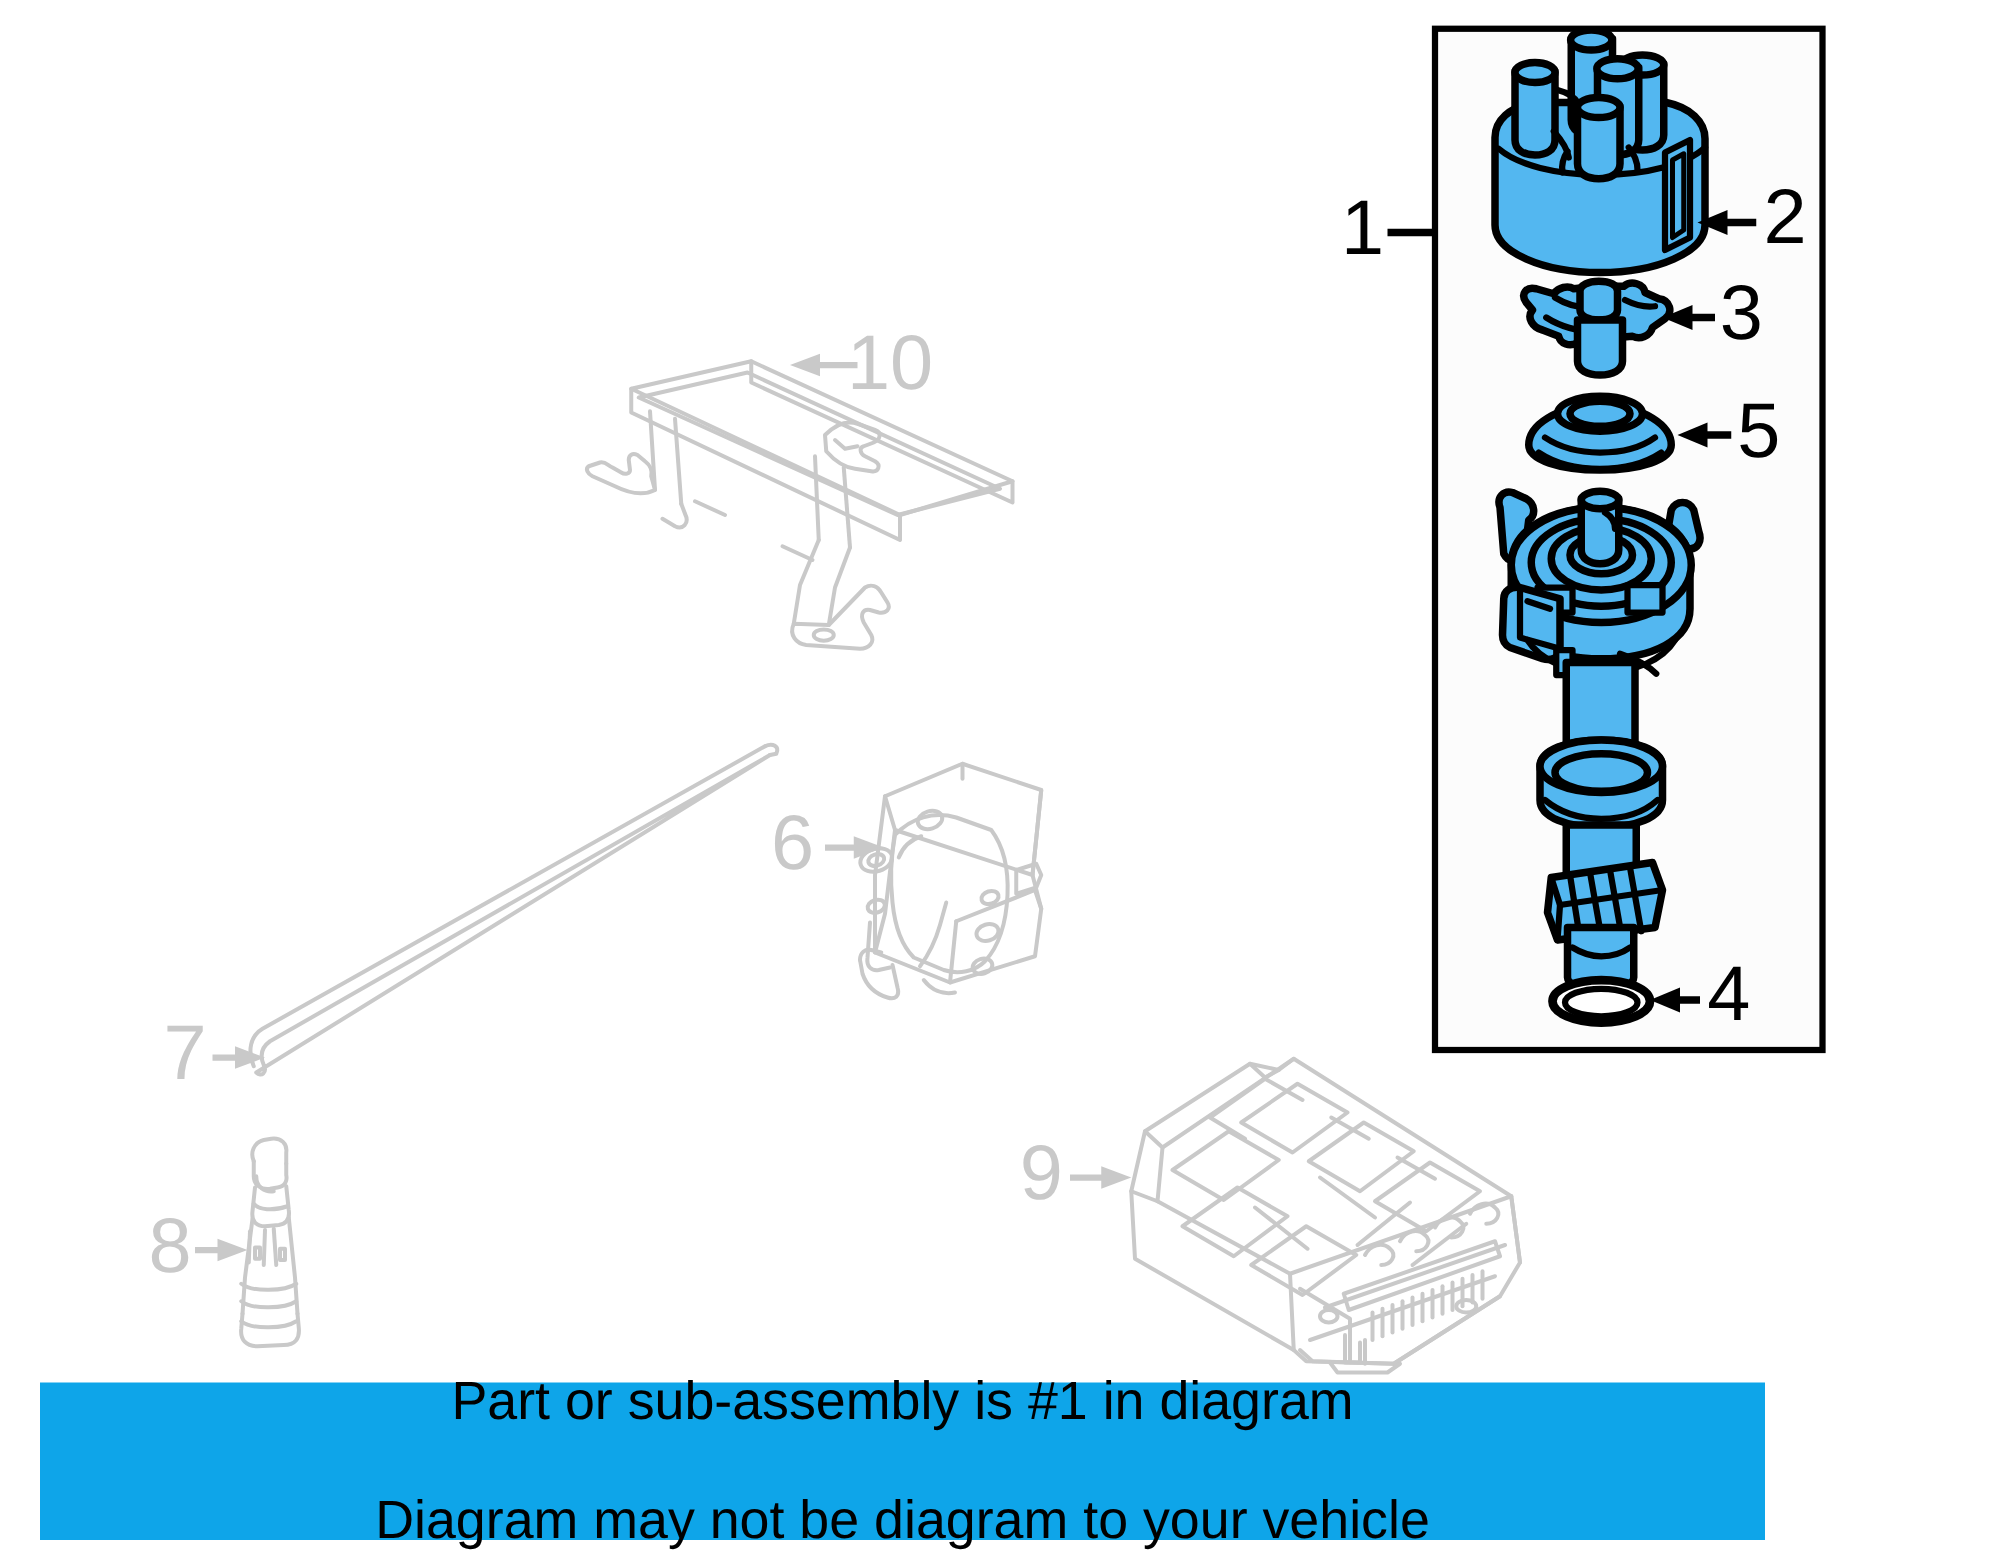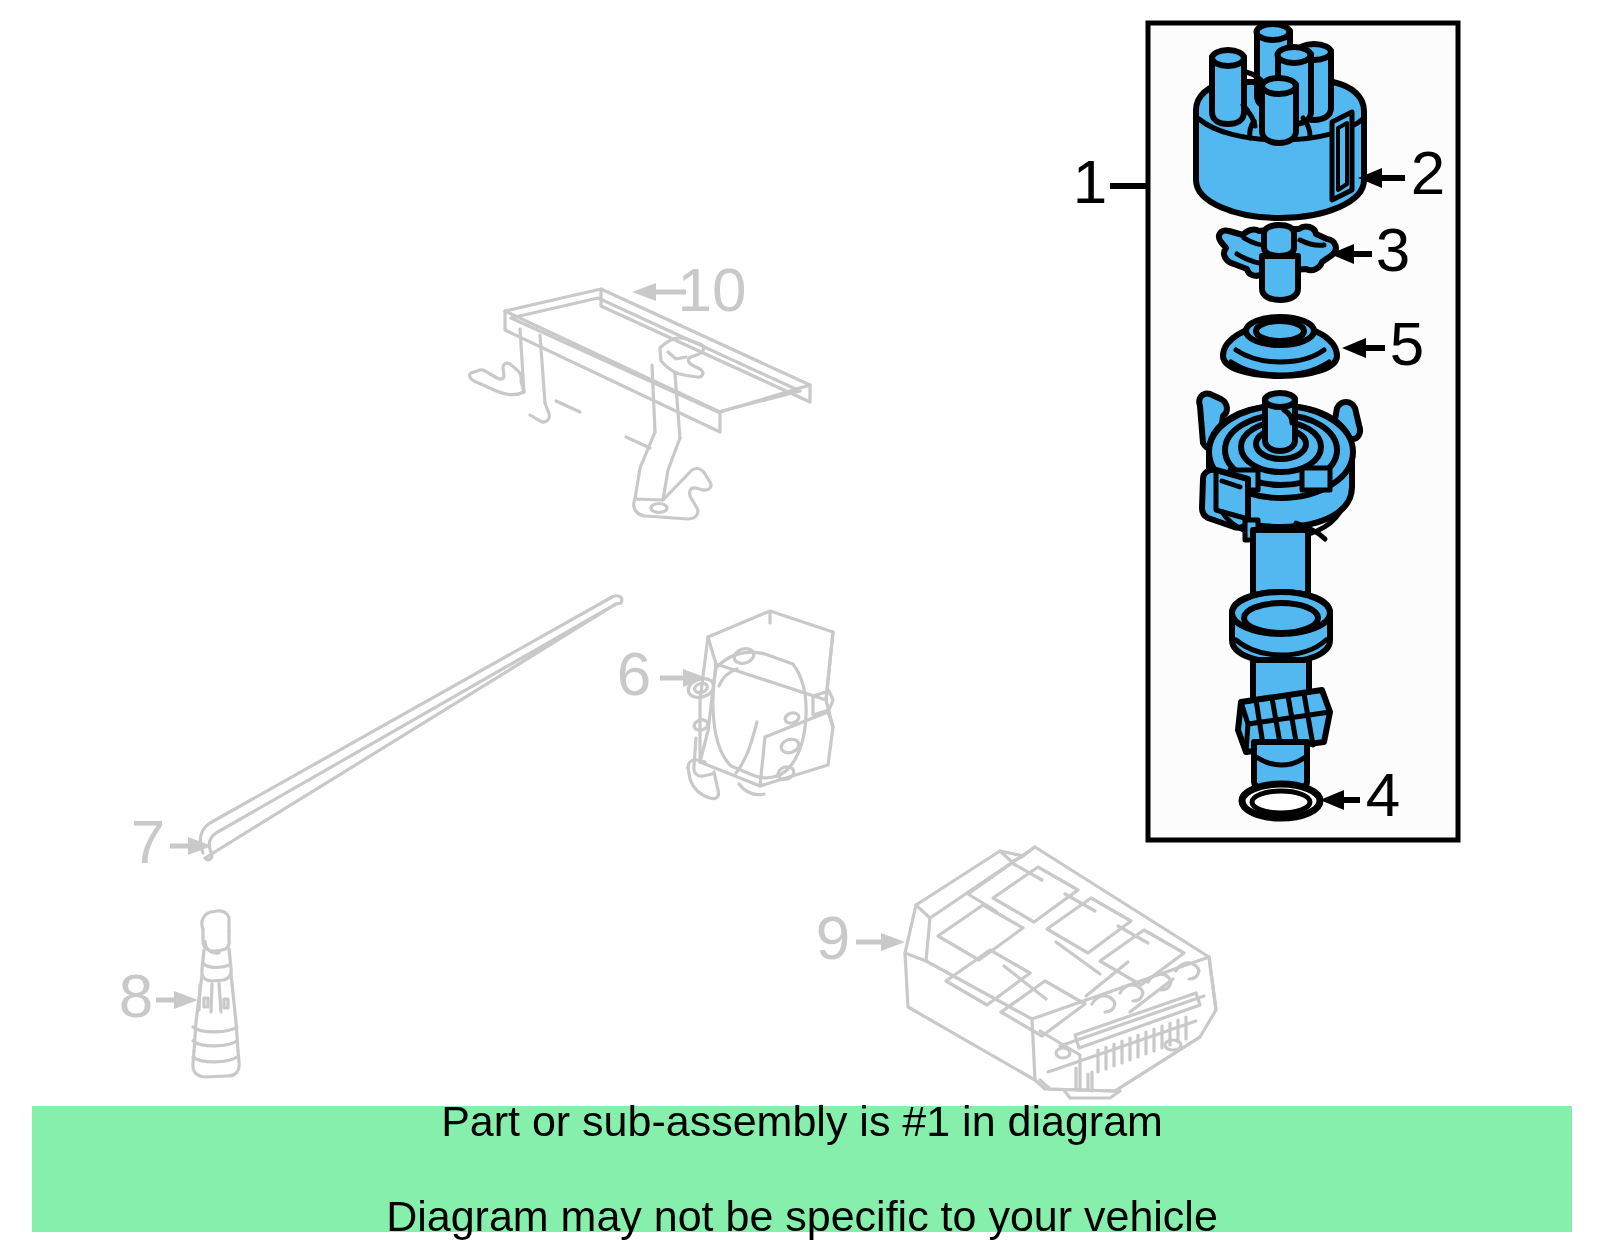--- a/index.html
+++ b/index.html
@@ -27,23 +27,23 @@
     display: block;
   }
   .callout-num {
     font-family: "Liberation Sans", sans-serif;
     font-weight: 400;
   }
   #caption-banner {
     position: absolute;
     left: 32px;
     top: 1106px;
-    width: 1540px;
+    width: 1380px;
     height: 126px;
-    background: #86efac;
+    background: #0ea5e9;
     display: flex;
     flex-direction: column;
     align-items: center;
     justify-content: center;
     box-sizing: border-box;
     gap: 44px;
   }
   .caption-line {
     color: #000000;
     font-family: "Liberation Sans", sans-serif;
@@ -419,16 +419,16 @@
       <text class="callout-num" x="634" y="679" font-size="62" fill="#c9c9c9" text-anchor="middle" dominant-baseline="middle">6</text>
       <text class="callout-num" x="148" y="847" font-size="62" fill="#c9c9c9" text-anchor="middle" dominant-baseline="middle">7</text>
       <text class="callout-num" x="136" y="1001" font-size="62" fill="#c9c9c9" text-anchor="middle" dominant-baseline="middle">8</text>
       <text class="callout-num" x="833" y="943" font-size="62" fill="#c9c9c9" text-anchor="middle" dominant-baseline="middle">9</text>
     </g>
 
   </svg>
 
   <div id="caption-banner">
     <div class="caption-line">Part or sub-assembly is #1 in diagram</div>
-    <div class="caption-line">Diagram may not be specific to your vehicle</div>
+    <div class="caption-line">Diagram may not be diagram to your vehicle</div>
   </div>
 
 </div>
 
 </body></html>

